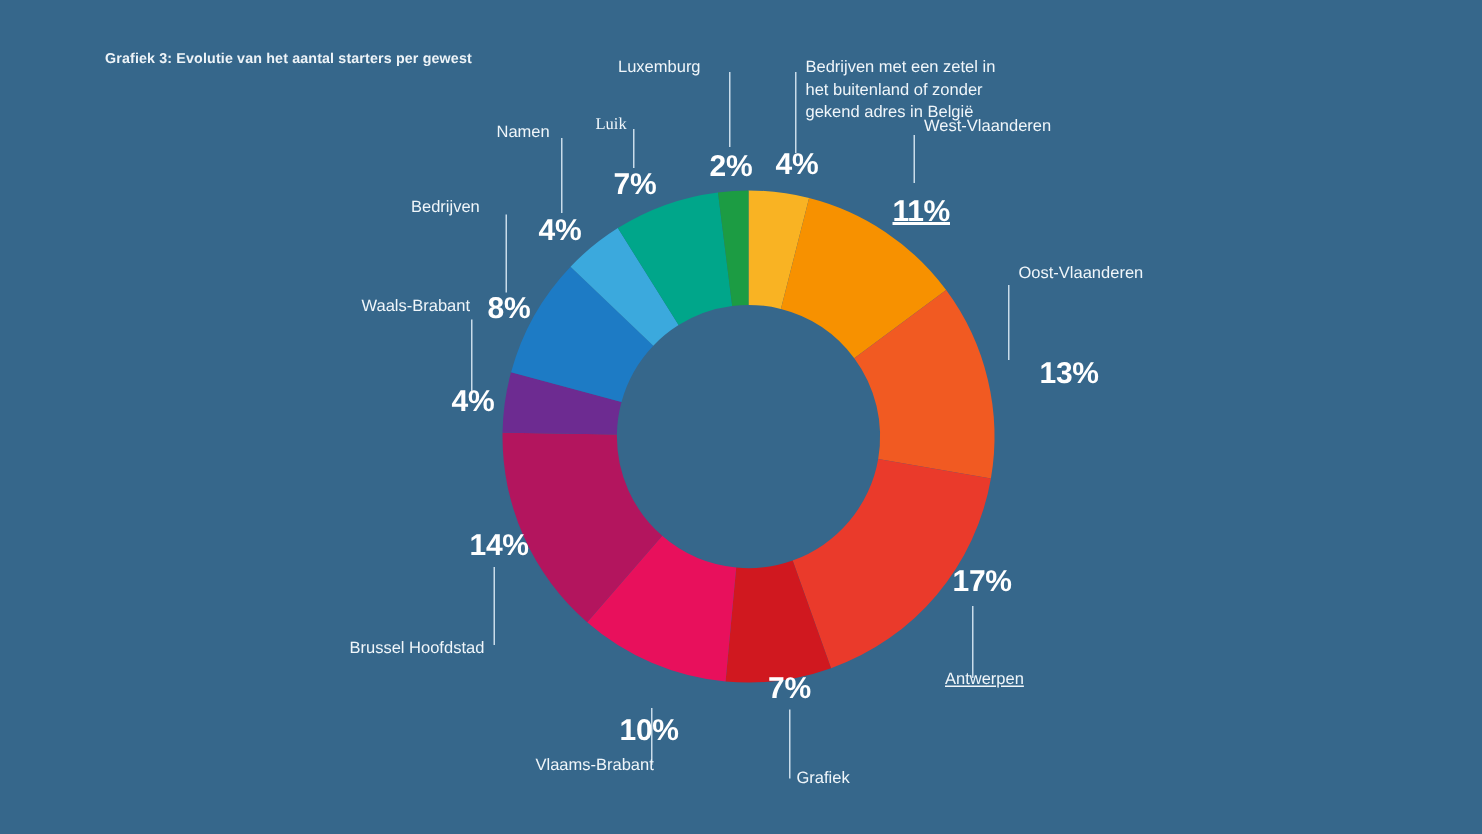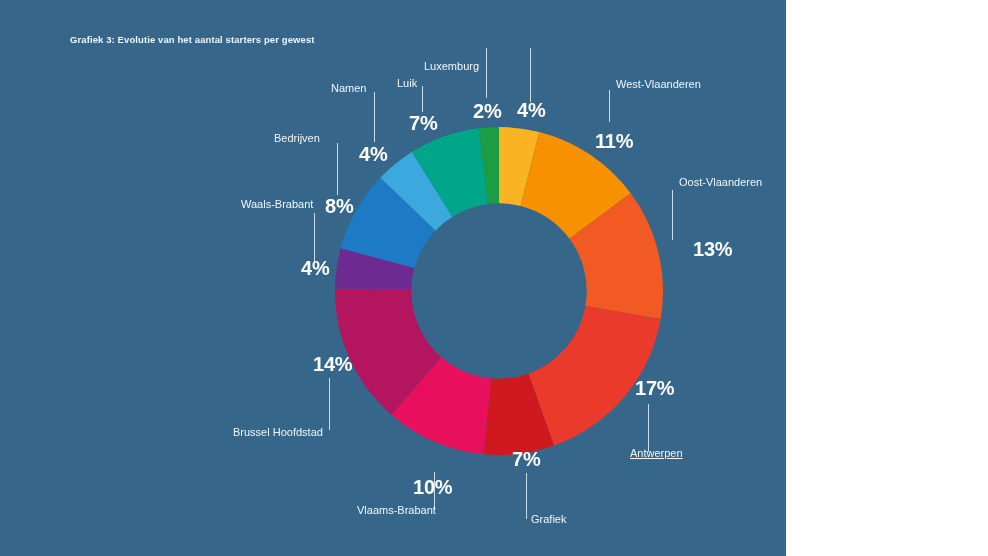--- a/index.html
+++ b/index.html
@@ -12,21 +12,21 @@
     width: 988px;
     height: 556px;
     overflow: hidden;
     font-family: "Liberation Sans", sans-serif;
     background: #ffffff;
   }
   #canvas {
     position: absolute;
     left: 0;
     top: 0;
-    width: 786px;
+    width: 988px;
     height: 556px;
     background: #36678b;
   }
   #chart-title {
     position: absolute;
     left: 70px;
     top: 34px;
     font-size: 9.5px;
     font-weight: bold;
     color: #eef4f8;
@@ -110,32 +110,33 @@
 
     <div class="leader" style="left:526px; top:473px; height:46px;"></div>
 
     <div class="leader" style="left:648px; top:404px; height:48px;"></div>
 
     <div class="leader" style="left:672px; top:190px; height:50px;"></div>
 
     <div class="pct" style="left:473px; top:100px;">2%</div>
     <div class="pct" style="left:409px; top:112px;">7%</div>
     <div class="pct" style="left:517px; top:99px;">4%</div>
-    <div class="pct" style="left:595px; top:130px;">11%</div>
+    <div class="pct" style="left:595px; top:130px;text-decoration:underline;">11%</div>
     <div class="pct" style="left:359px; top:143px;">4%</div>
     <div class="pct" style="left:325px; top:195px;">8%</div>
     <div class="pct" style="left:301px; top:257px;">4%</div>
     <div class="pct" style="left:313px; top:353px;">14%</div>
     <div class="pct" style="left:413px; top:440px;margin-top:36px;">10%</div>
     <div class="pct" style="left:512px; top:448px;">7%</div>
     <div class="pct" style="left:635px; top:377px;">17%</div>
     <div class="pct" style="left:660px; top:238px;margin-left:33px;">13%</div>
 
-    <div class="cat" style="left:424px; top:38px;margin-top:21px;">Luxemburg</div>
-    <div class="cat" style="left:397px; top:76px;">Luik</div>
+    <div class="cat" style="left:412px; top:38px;">Luxemburg</div>
+    <div class="cat" style="left:397px; top:76px;font-family:Liberation Serif, serif;">Luik</div>
+    <div class="cat multi" style="left:537px; top:38px; width:140px;">Bedrijven met een zetel in het buitenland of zonder gekend adres in België</div>
     <div class="cat" style="left:616px; top:77px;">West-Vlaanderen</div>
     <div class="cat" style="left:331px; top:81px;">Namen</div>
     <div class="cat" style="left:274px; top:131px;">Bedrijven</div>
     <div class="cat" style="left:241px; top:197px;">Waals-Brabant</div>
     <div class="cat" style="left:233px; top:425px;">Brussel Hoofdstad</div>
     <div class="cat" style="left:357px; top:503px;">Vlaams-Brabant</div>
     <div class="cat" style="left:531px; top:512px;">Grafiek</div>
     <div class="cat" style="left:630px; top:446px;text-decoration:underline;">Antwerpen</div>
     <div class="cat" style="left:679px; top:175px;">Oost-Vlaanderen</div>
 

